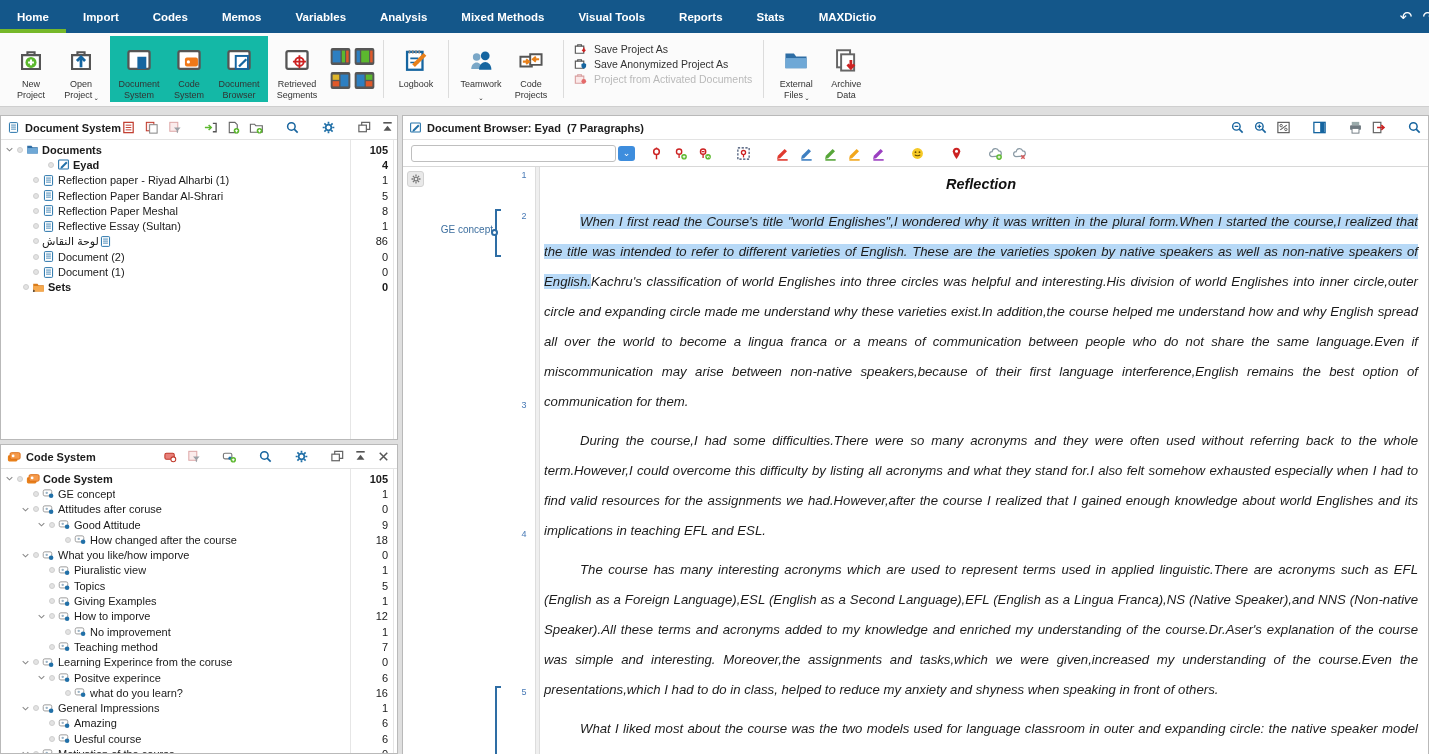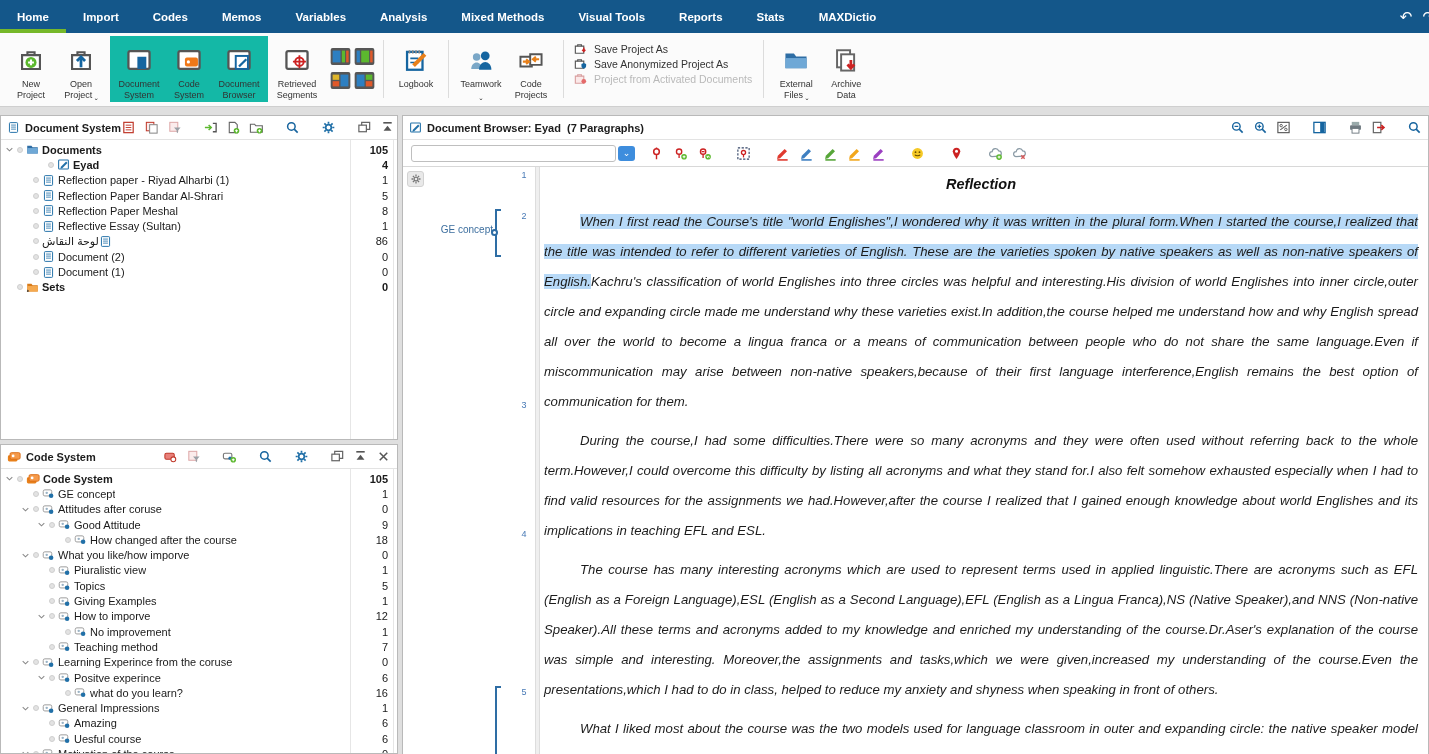--- a/index.html
+++ b/index.html
@@ -510,21 +510,21 @@
         <span class="adot"></span>
         <span class="tico ticon">
           <svg width="13" height="13" viewBox="0 0 16 16" xmlns="http://www.w3.org/2000/svg">
             <rect x="3" y="2" width="10" height="12" rx="1" fill="#fff" stroke="#2170a8" stroke-width="1.2"></rect>
             <path d="M5 5h6M5 7.5h6M5 10h6" stroke="#2170a8" stroke-width="1"></path>
           </svg>
         </span>
         <span class="lbl">Document (1)</span>
         <span class="cnt">0</span>
       </div>
-      <div class="trow" style="padding-left: 4px;">
+      <div class="trow" style="padding-left: 10px;">
         <span class="chev"></span>
         <span class="adot"></span>
         <span class="tico ticon">
           <svg width="13" height="13" viewBox="0 0 16 16" xmlns="http://www.w3.org/2000/svg">
             <path d="M1.5 3.5h5.2l1.4 1.8h6.4V13H1.5z" fill="#d97c1a"></path>
             <path d="M1.5 6.2h13V13h-13z" fill="#f5a94f"></path>
             <path d="M1 13.5l3-1-2-2z" fill="#333"></path>
           </svg>
         </span>
         <span class="lbl b">Sets</span>

